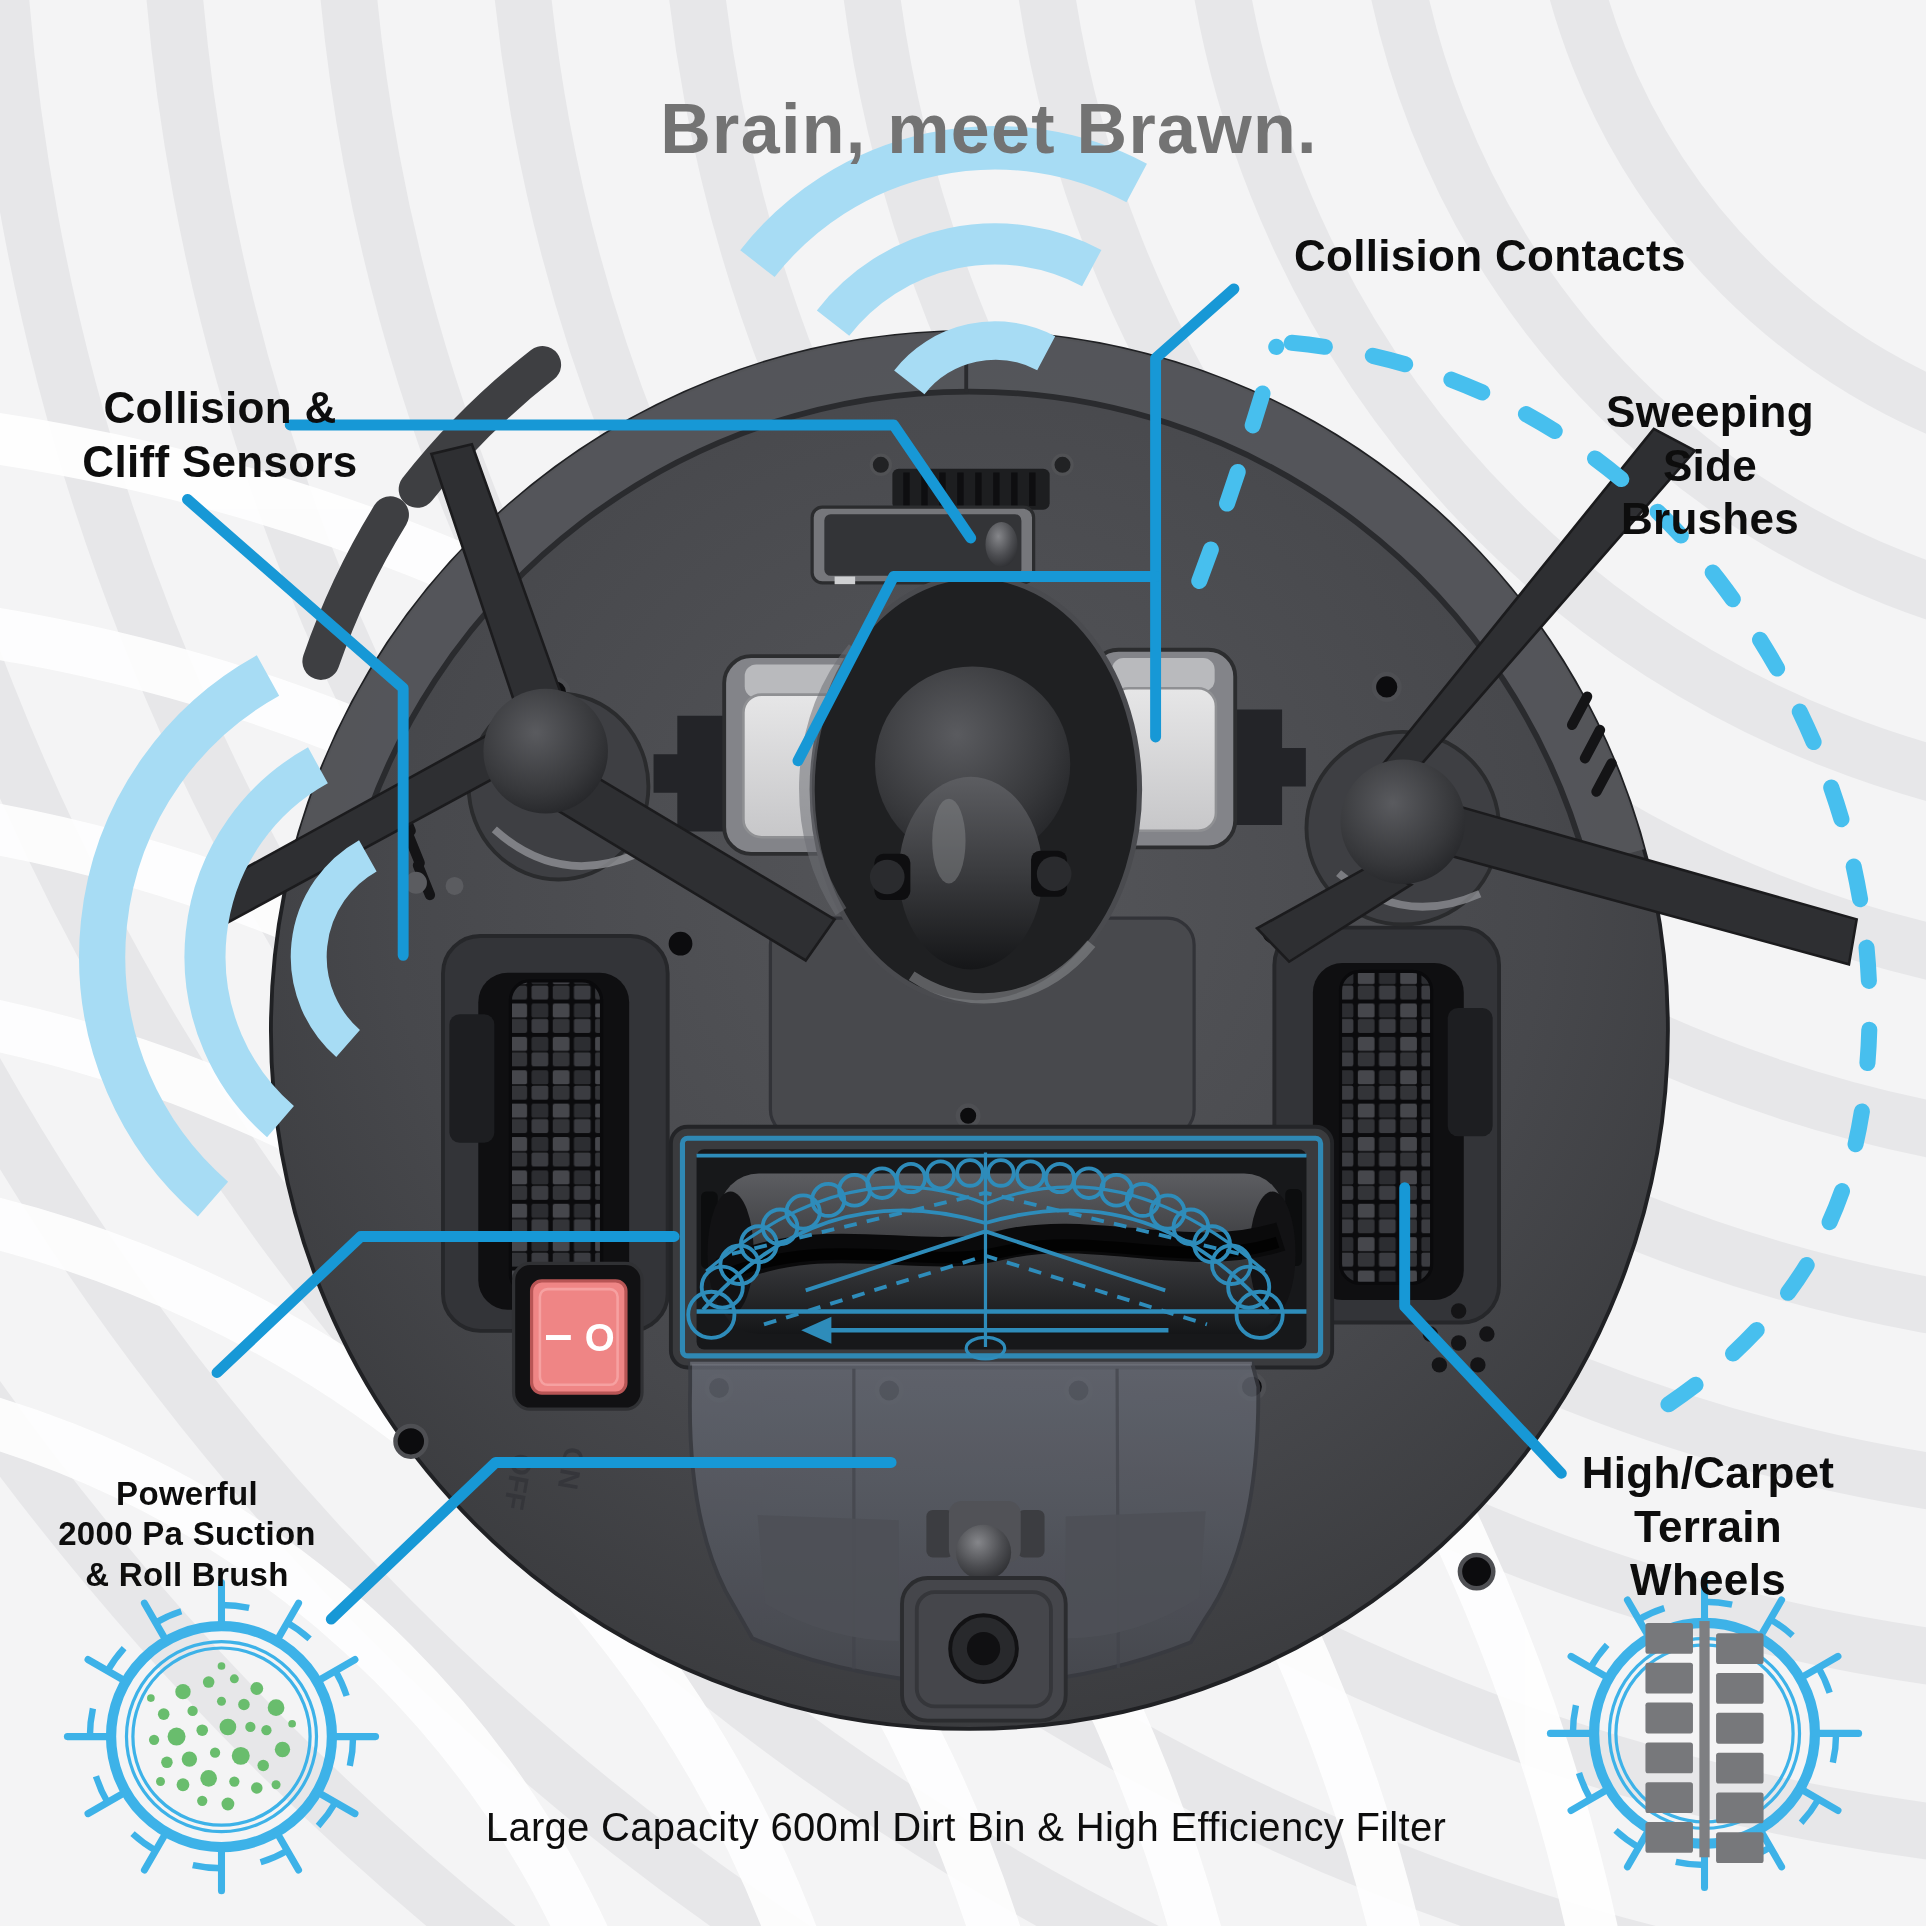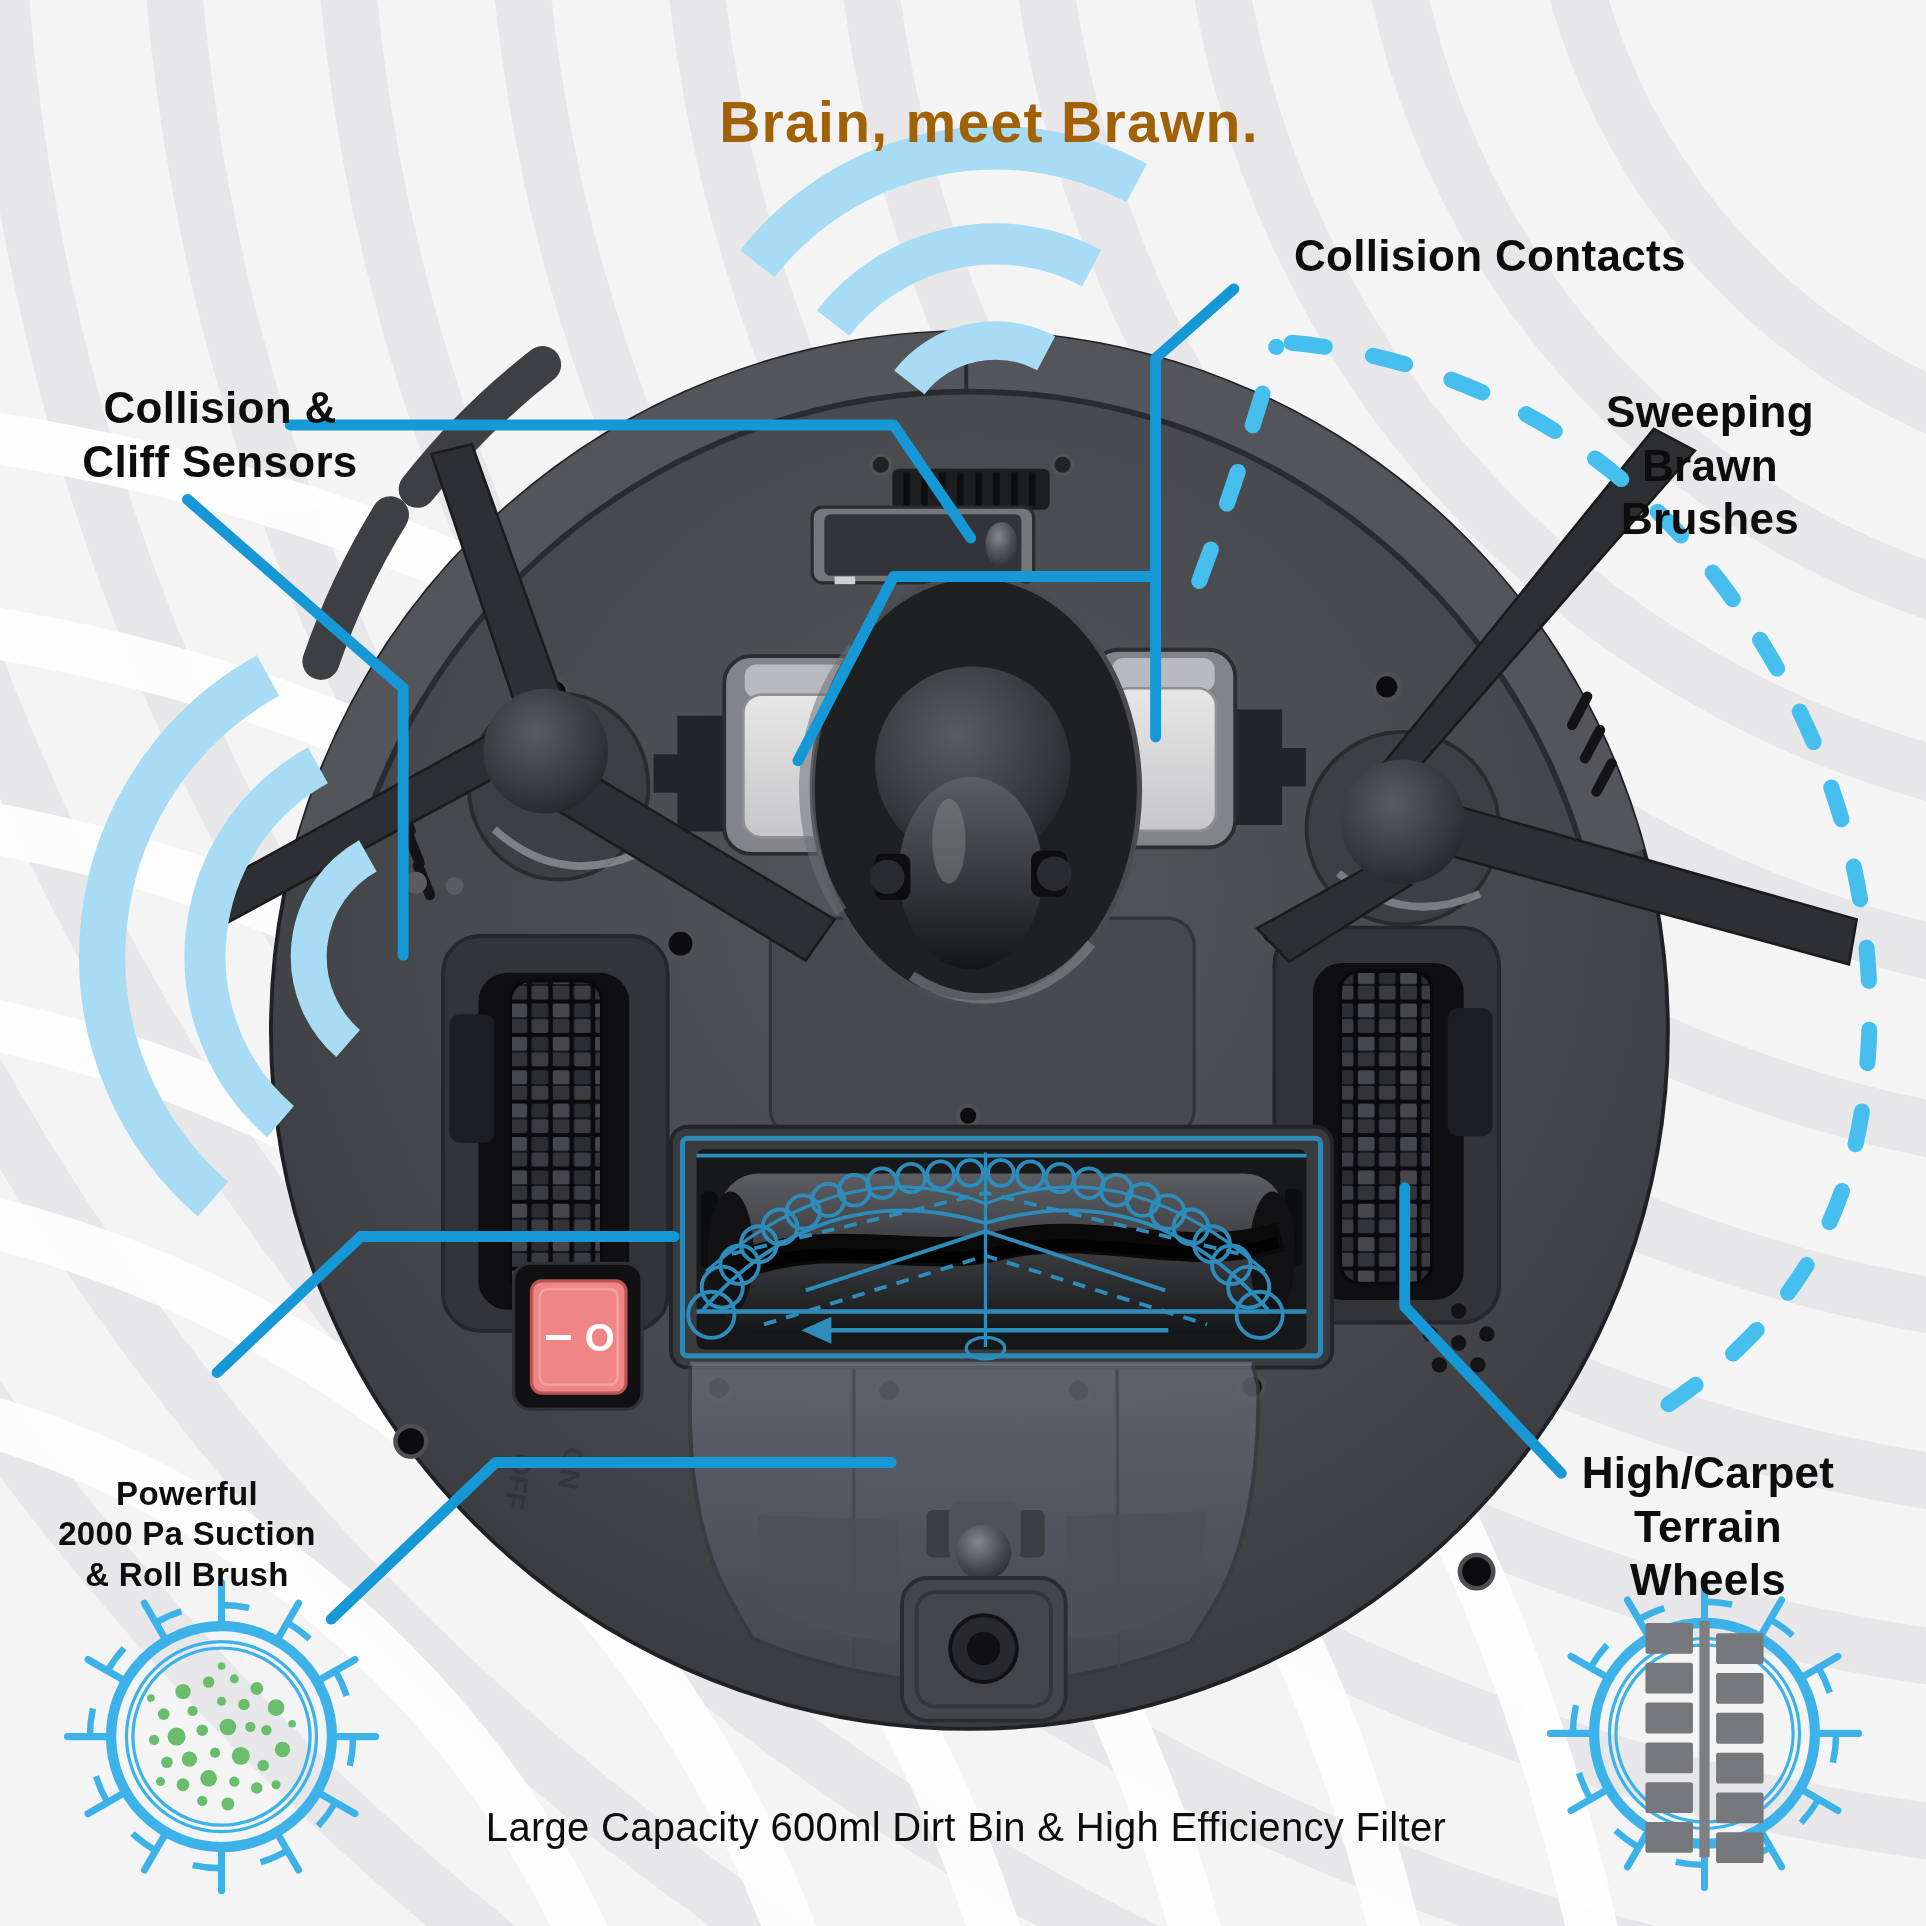--- a/index.html
+++ b/index.html
@@ -9,21 +9,21 @@
     font-family:"Liberation Sans",sans-serif;
   }
   svg.stage{position:absolute;left:0;top:0;width:1926px;height:1926px;}
   .label{
     position:absolute;color:#0d0d0d;font-weight:700;
     white-space:pre-line;line-height:1.22;letter-spacing:0.3px;
   }
   .centered{transform:translateX(-50%);text-align:center;}
   .title{
     position:absolute;left:989px;top:89px;transform:translateX(-50%);
-    font-size:57px;font-weight:700;color:#a16207;letter-spacing:1.3px;white-space:nowrap;text-align:right;
+    font-size:70px;font-weight:700;color:#737373;letter-spacing:1.3px;white-space:nowrap;text-align:right;
   }
   .caption{
     position:absolute;left:966px;top:1805px;transform:translateX(-50%);
     font-size:40px;font-weight:400;color:#0d0d0d;white-space:nowrap;letter-spacing:0.3px;
   }
   .lbl-charging{left:1294px;top:229px;font-size:44px;white-space:nowrap;}
   .lbl-collision{left:220px;top:381px;font-size:44px;}
   .lbl-sweeping{left:1710px;top:385px;font-size:44px;}
   .lbl-suction{left:187px;top:1474px;font-size:33px;}
   .lbl-wheels{left:1708px;top:1446px;font-size:44px;}
@@ -440,21 +440,21 @@
     </g>
   </g>
 </svg>
 
 <div class="title">Brain, meet Brawn.</div>
 
 <div class="label lbl-charging">Collision Contacts</div>
 <div class="label centered lbl-collision">Collision &amp;
 Cliff Sensors</div>
 <div class="label centered lbl-sweeping">Sweeping
-Brawn Brushes</div>
+Side Brushes</div>
 <div class="label centered lbl-suction">Powerful
 2000 Pa Suction
 &amp; Roll Brush</div>
 <div class="label centered lbl-wheels">High/Carpet
 Terrain Wheels</div>
 
 <div class="caption">Large Capacity 600ml Dirt Bin &amp; High Efficiency Filter</div>
 
 
 </body></html>

